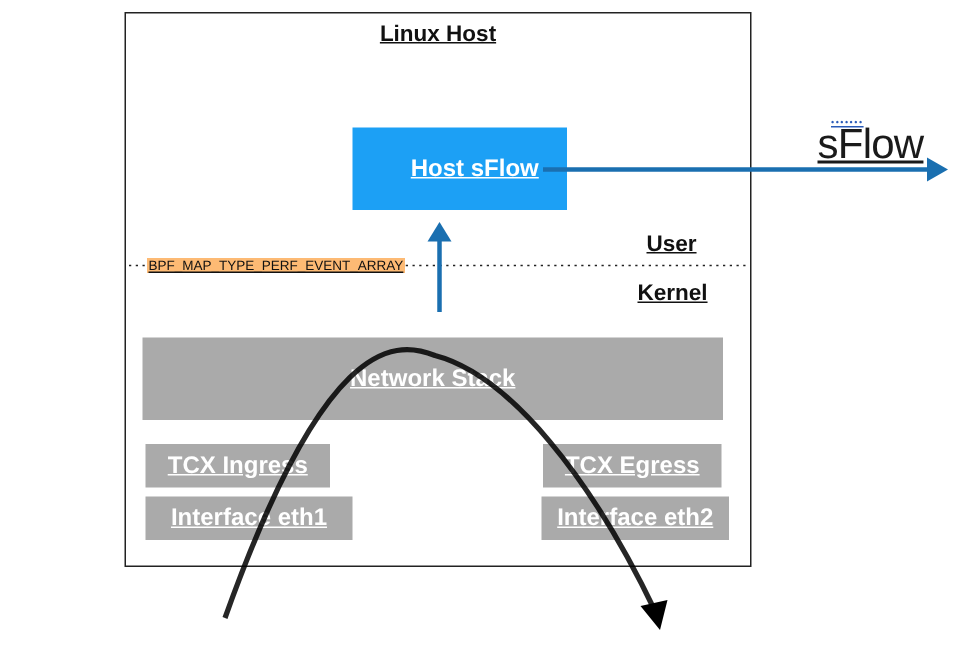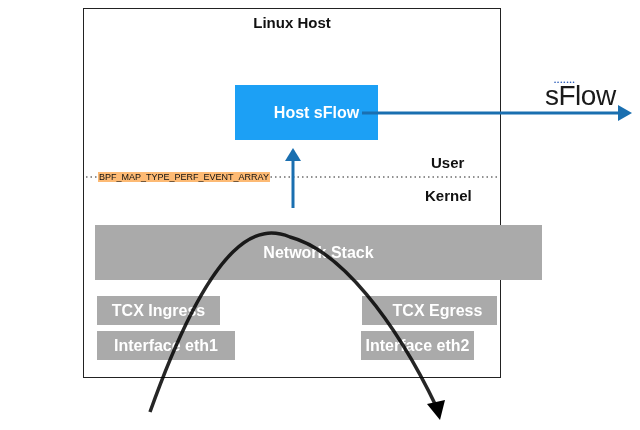--- a/index.html
+++ b/index.html
@@ -1,24 +1,24 @@
 <!DOCTYPE html>
 <html><head>
 <meta charset="utf-8">
 <style>
   html, body { margin: 0; padding: 0; background: #ffffff; }
   body { width: 640px; height: 430px; position: relative; overflow: hidden;
          font-family: "Liberation Sans", sans-serif; }
-  .abs { position: absolute; }
+  .abs { position: absolute; text-decoration: underline; }
   .host-box { left: 83px; top: 8px; width: 418px; height: 370px; border: 1.5px solid #222; box-sizing: border-box; }
   .host-title { left: 83px; top: 14px; width: 418px; text-align: center; font-weight: bold; font-size: 15px; color: #111; }
   .hsflow { left: 235px; top: 85px; width: 123px; height: 55px; background: #1ca0f5;
             color: #fff; font-weight: bold; font-size: 16px; display: flex; align-items: center; justify-content: center; padding-left: 20px; }
   .gray { background: #aaaaaa; color: #fff; font-weight: bold; display: flex; align-items: center; justify-content: center; }
-  .netstack { left: 95px; top: 225px; width: 447px; height: 55px; font-size: 16px; }
+  .netstack { left: 95px; top: 225px; width: 387px; height: 55px; font-size: 16px; }
   .small { font-size: 16px; height: 29px; }
   .lbl { font-weight: bold; font-size: 15px; color: #111; }
   .bpf { left: 98px; top: 172px; font-size: 9px; color: #111; background: #fdba74; padding: 0 1px; }
   .sflow-logo { left: 528px; top: 80px; font-size: 28px; color: #1a1a1a; letter-spacing: -0.5px; margin-left: 17px; }
   .dots { left: 554px; top: 79px; font-size: 6px; color: #2a5bb8; letter-spacing: 1px; }
   svg.overlay { position: absolute; left: 0; top: 0; }
 </style>
 </head>
 <body>
 
@@ -26,22 +26,22 @@
 <div class="abs host-title">Linux Host</div>
 
 <div class="abs hsflow">Host sFlow</div>
 
 <div class="abs lbl" style="left:431px; top:154px;">User</div>
 <div class="abs lbl" style="left:425px; top:187px;">Kernel</div>
 
 <div class="abs gray netstack">Network Stack</div>
 <div class="abs gray small" style="left:97px; top:296px; width:123px;">TCX Ingress</div>
 <div class="abs gray small" style="left:97px; top:331px; width:138px;">Interface eth1</div>
-<div class="abs gray small" style="left:362px; top:296px; width:119px;padding-left:16px;">TCX Egress</div>
-<div class="abs gray small" style="left:361px; top:331px; width:113px;">Interface eth2</div>
+<div class="abs gray small" style="left:362px; top:296px; width:119px;">TCX Egress</div>
+<div class="abs gray small" style="left:361px; top:331px; width:125px;">Interface eth2</div>
 
 <svg class="overlay" width="640" height="430">
 
   <line x1="86" y1="177" x2="500" y2="177" stroke="#222" stroke-width="1" stroke-dasharray="1.5,3"></line>
 
   <line x1="293" y1="208" x2="293" y2="160" stroke="#1a6fb0" stroke-width="3"></line>
   <polygon points="285,161 301,161 293,148" fill="#1a6fb0"></polygon>
 
   <line x1="362" y1="113" x2="620" y2="113" stroke="#1a6fb0" stroke-width="3"></line>
   <polygon points="618,105 632,113 618,121" fill="#1a6fb0"></polygon>

